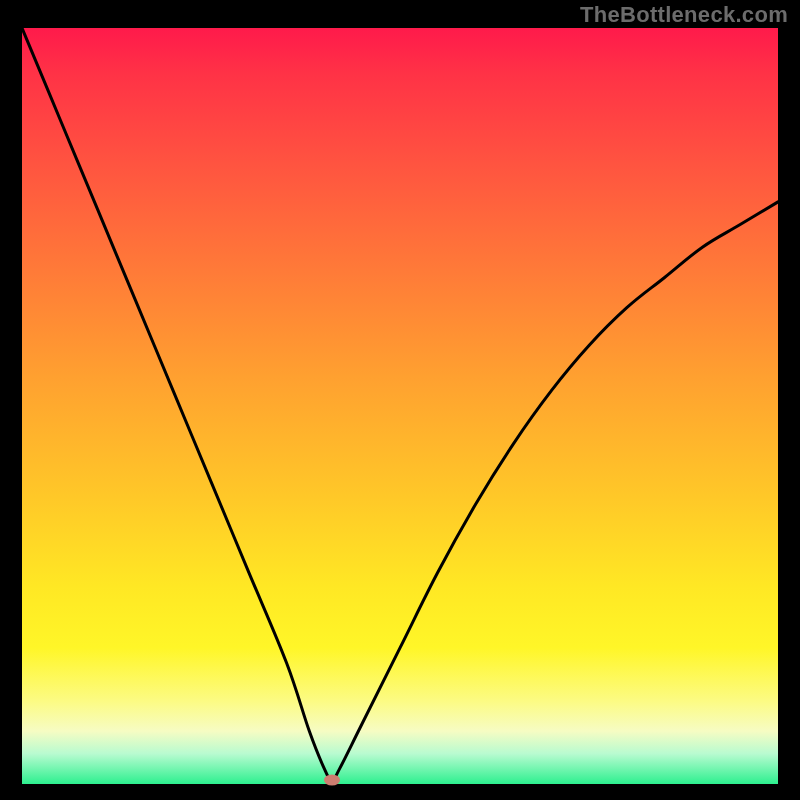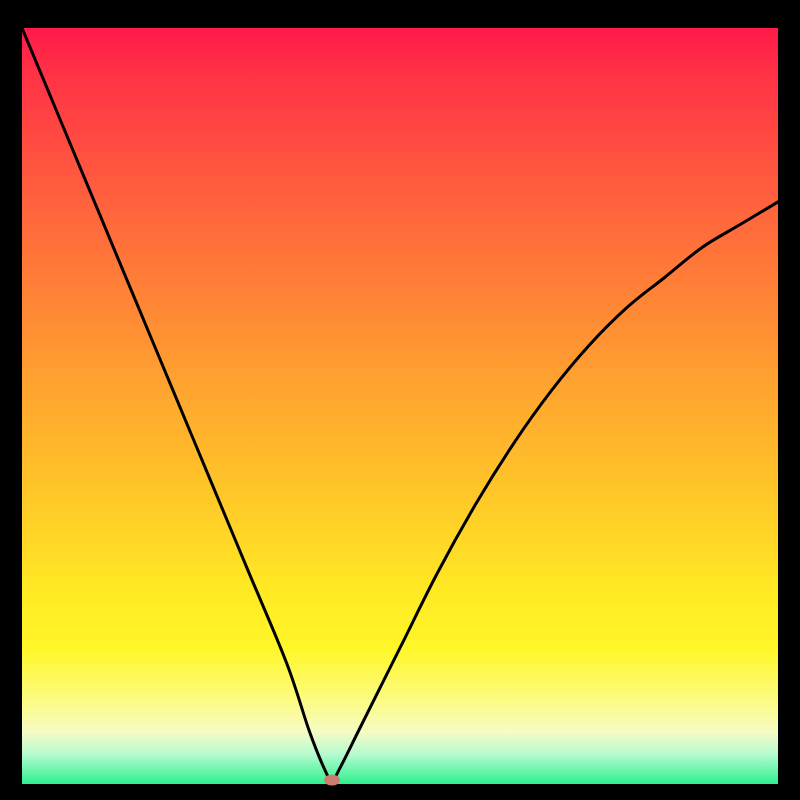--- a/index.html
+++ b/index.html
@@ -67,20 +67,21 @@
     background: #cd7d70;
     border-radius: 50%;
     transform: translate(-50%, -50%);
     z-index: 5;
   }
 </style>
 </head>
 <body>
 
 <div class="wrap">
+  <div class="watermark">TheBottleneck.com</div>
 
   <div class="plot">
     <div class="gradient"></div>
 
     <svg class="curve" viewBox="0 0 756 756" preserveAspectRatio="none">
       <path id="curve-path" fill="none" stroke="#000" stroke-width="3" stroke-linecap="round" stroke-linejoin="round" d="M 0 0 C 6.804 16.329600000000003, 24.192000000000004 58.060800000000036, 37.800000000000004 90.72000000000003 C 51.408 123.37920000000003, 61.99200000000001 148.78079999999994, 75.60000000000001 181.43999999999994 C 89.20800000000001 214.09919999999994, 99.79199999999999 239.50079999999997, 113.39999999999999 272.15999999999997 C 127.008 304.81919999999997, 137.592 330.2208, 151.20000000000002 362.88 C 164.80800000000002 395.5392, 175.392 420.94079999999997, 189 453.59999999999997 C 202.608 486.25919999999996, 213.19199999999998 511.66079999999994, 226.79999999999998 544.3199999999999 C 240.408 576.9792, 253.71359999999996 606.4631999999999, 264.59999999999997 635.04 C 275.48639999999995 663.6168, 280.476 684.0288, 287.28000000000003 703.08 C 294.08400000000006 722.1312, 298.3176 732.0348, 302.40000000000003 740.88 C 306.48240000000004 749.7252, 307.2384 752.22, 309.96 752.22 C 312.68159999999995 752.22, 312.0768 751.086, 317.52 740.88 C 322.9632 730.674, 329.3136 717.2927999999999, 340.2 695.52 C 351.08639999999997 673.7472, 364.392 647.1360000000001, 378 619.9200000000001 C 391.608 592.7040000000001, 402.192 570.1751999999999, 415.8 544.3199999999999 C 429.408 518.4648, 439.99199999999996 499.41360000000003, 453.59999999999997 476.28000000000003 C 467.20799999999997 453.1464, 477.79200000000003 436.212, 491.40000000000003 415.8 C 505.00800000000004 395.38800000000003, 515.592 380.5704, 529.1999999999999 362.88 C 542.8079999999999 345.1896, 553.3919999999999 332.4888, 567 317.52000000000004 C 580.6080000000001 302.55120000000005, 591.192 291.9672, 604.8000000000001 279.71999999999997 C 618.4080000000001 267.47279999999995, 628.9920000000001 260.36639999999994, 642.6 249.47999999999996 C 656.208 238.59359999999998, 666.792 228.76559999999998, 680.4 219.24 C 694.0079999999999 209.71440000000004, 704.5919999999999 204.72480000000007, 718.1999999999999 196.56000000000006 C 731.808 188.39520000000005, 749.196 177.9624, 756 173.88"></path>
     </svg>
 
     <div class="marker" id="valley-marker" style="left: 309.96px; top: 752.22px; background: rgb(205, 125, 112);"></div>
   </div>

